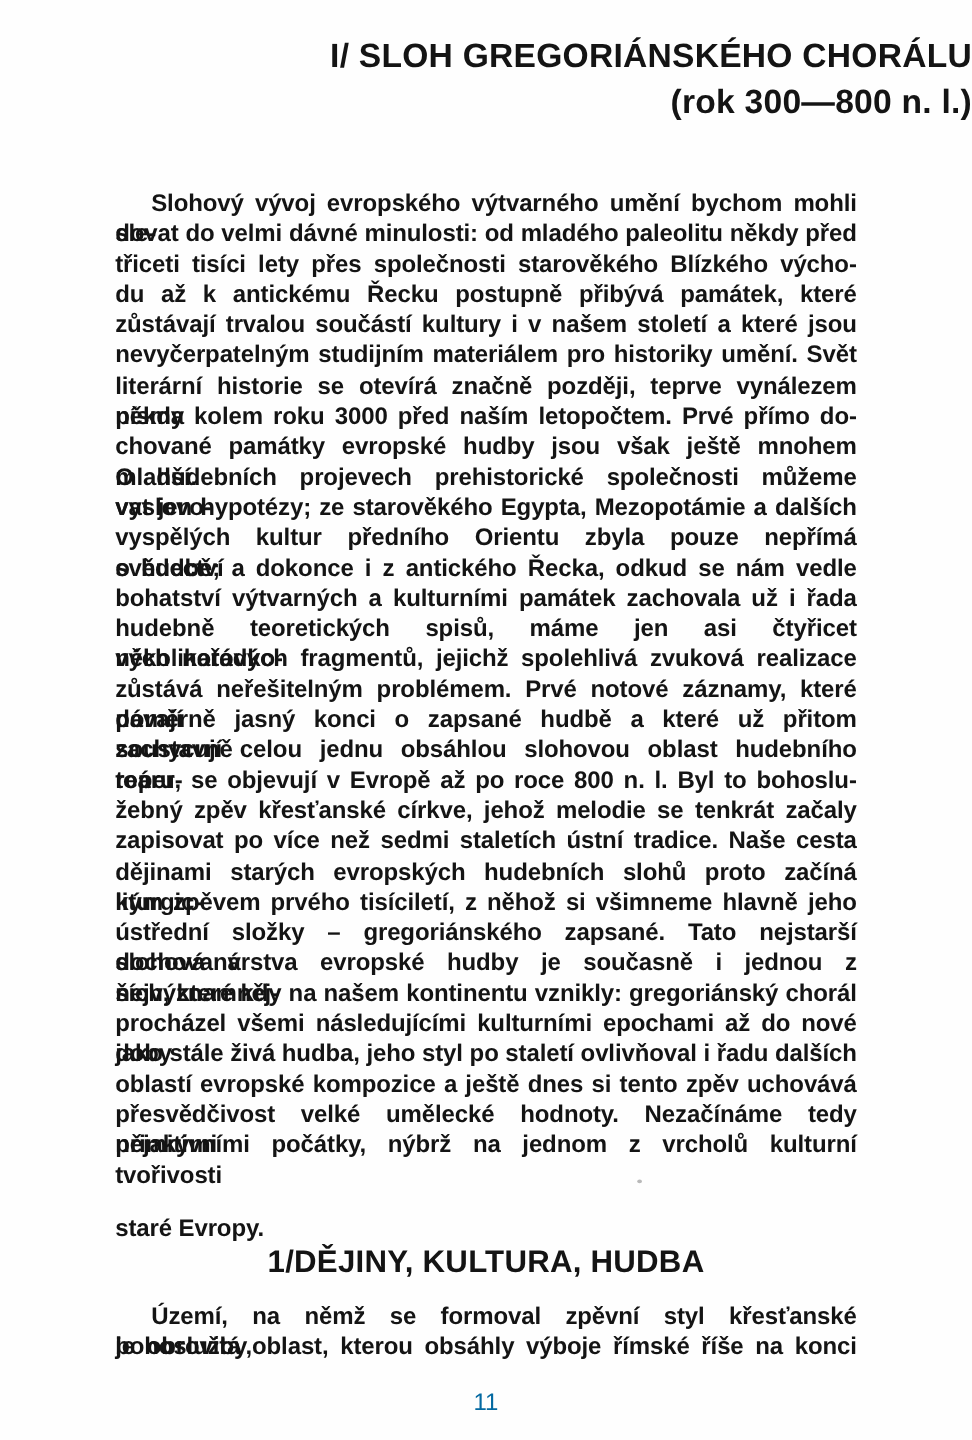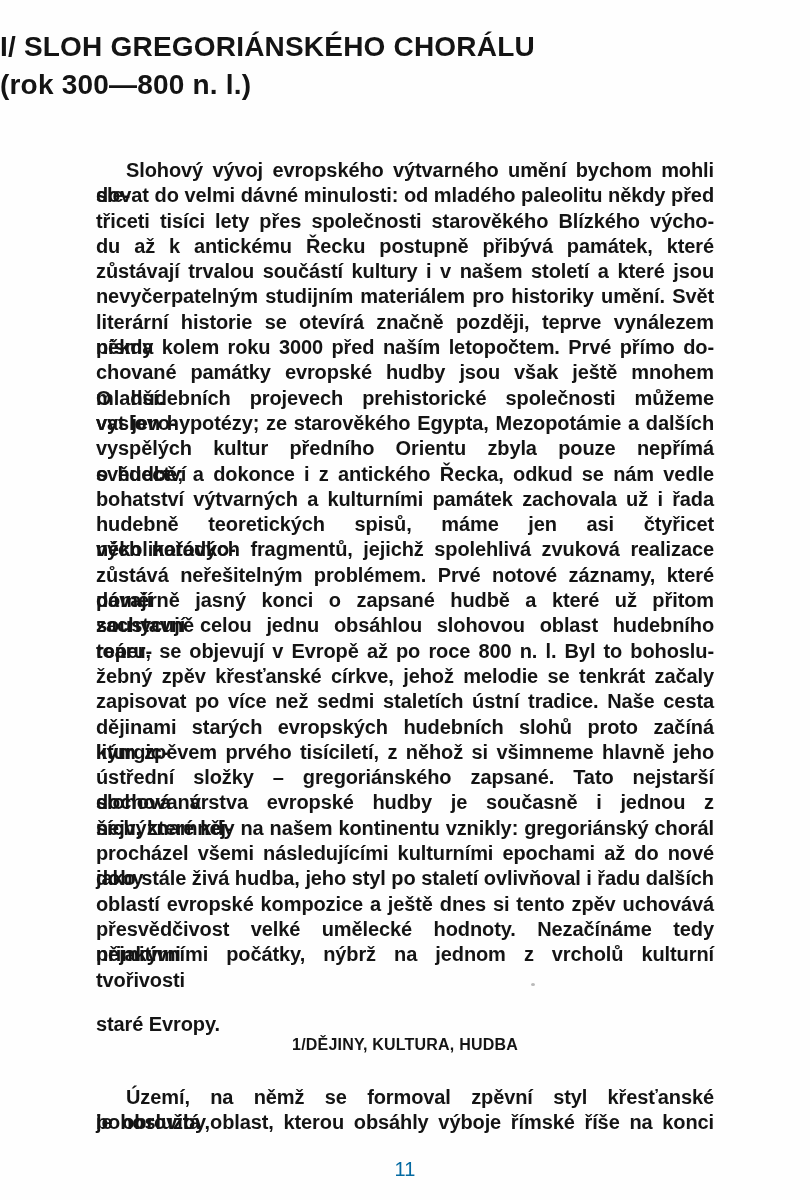--- a/index.html
+++ b/index.html
@@ -14,21 +14,21 @@
     background: #fefefe;
     font-family: "Liberation Sans", sans-serif;
     color: #141414;
     overflow: hidden;
   }
   .title-block {
     position: absolute;
     top: 28px;
     left: 0;
     width: 810px;
-    text-align: left;
+    text-align: right;
     font-weight: 700;
     font-size: 28px;
     line-height: 38px;
     letter-spacing: 0.2px;
   }
   .body-text {
     position: absolute;
     left: 96px;
     width: 618px;
     font-weight: 700;
@@ -46,21 +46,21 @@
   }
   .line.first { text-indent: 30px; }
   .line.last  { text-align-last: left; margin-top: 44px; }
   .section-heading {
     position: absolute;
     top: 1036px;
     left: 0;
     width: 810px;
     text-align: center;
     font-weight: 700;
-    font-size: 16px;
+    font-size: 26px;
     letter-spacing: 0.2px;
   }
   .page-number {
     position: absolute;
     top: 1158px;
     left: 0;
     width: 810px;
     text-align: center;
     font-weight: 400;
     font-size: 20px;

